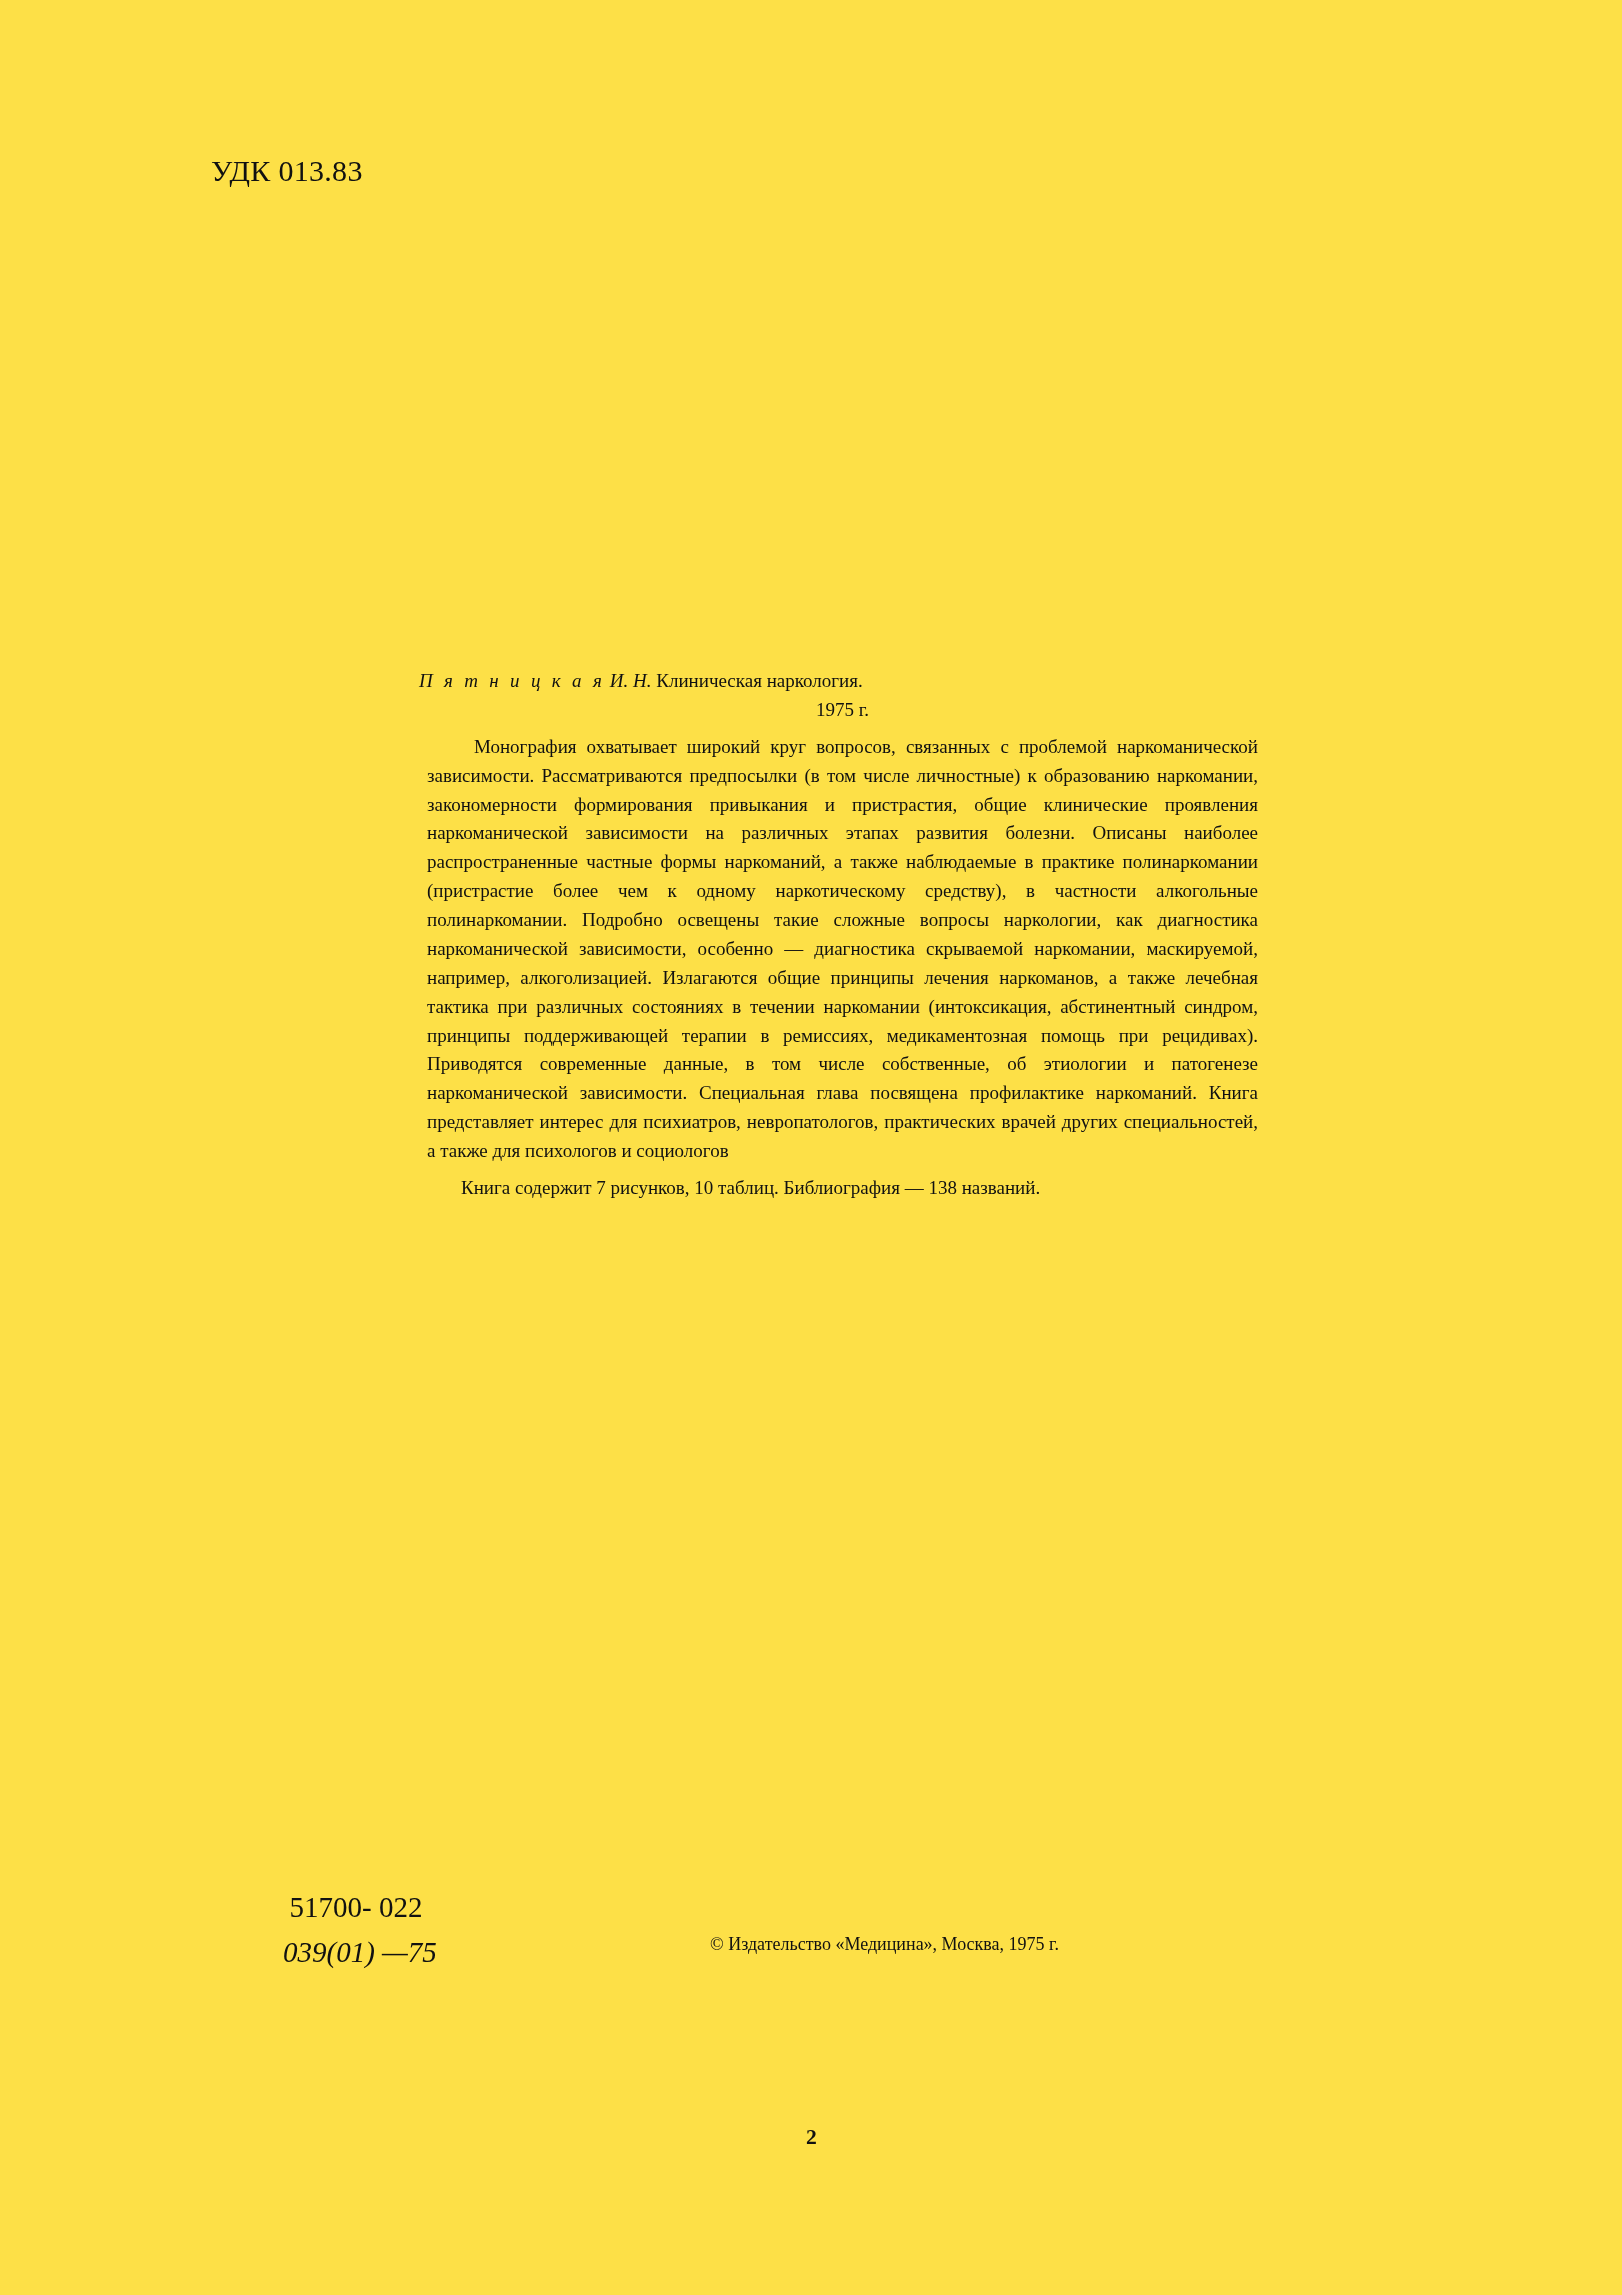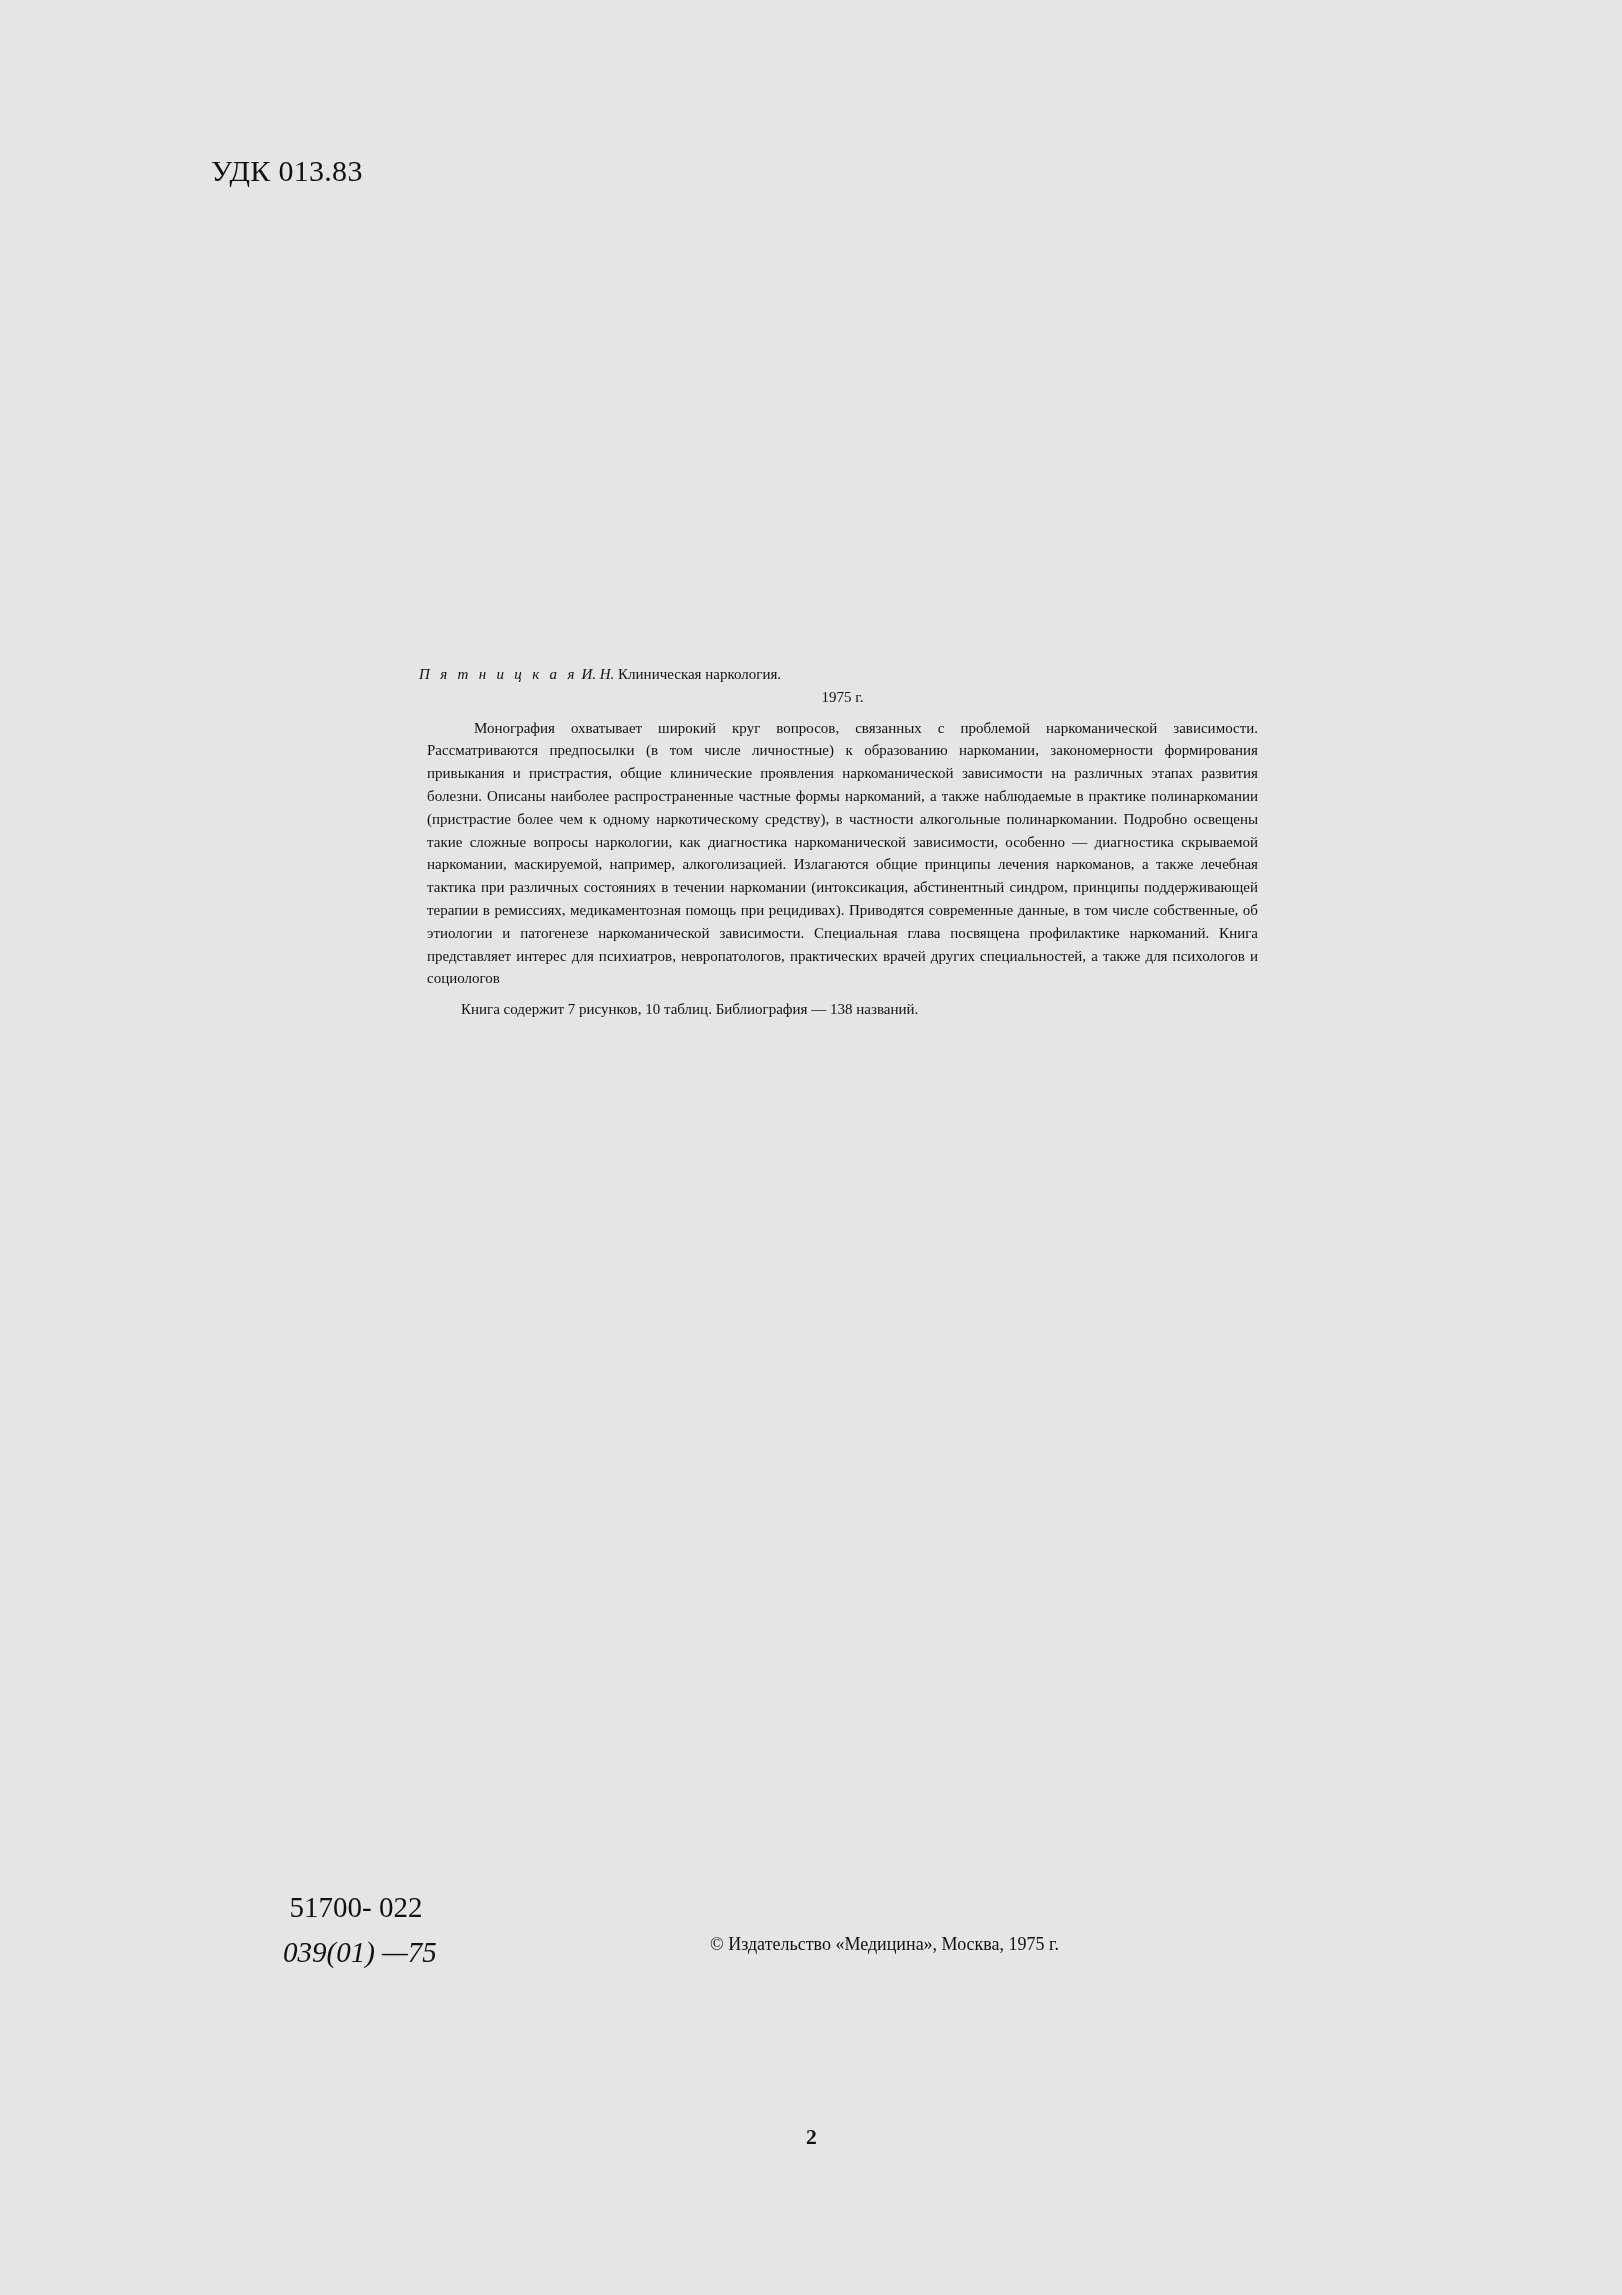--- a/index.html
+++ b/index.html
@@ -8,36 +8,36 @@
     background: #ffffff;
   }
   body {
     font-family: "Liberation Serif", "DejaVu Serif", serif;
     color: #111111;
   }
   .page {
     position: relative;
     width: 1623px;
     height: 2295px;
-    background: #e5e5e5;
+    background: #fde047;
     overflow: hidden;
   }
   .udk {
     position: absolute;
     left: 211px;
     top: 154px;
     font-size: 30px;
     letter-spacing: 0.3px;
   }
   .annotation {
     position: absolute;
     left: 419px;
     top: 648px;
     width: 847px;
-    font-size: 15px;
+    font-size: 19px;
     line-height: 1.52;
     text-align: justify;
     text-justify: inter-word;
   }
   .ann-head {
     text-align: left;
     margin-bottom: 0;
   }
   .ann-head .author {
     font-style: italic;

